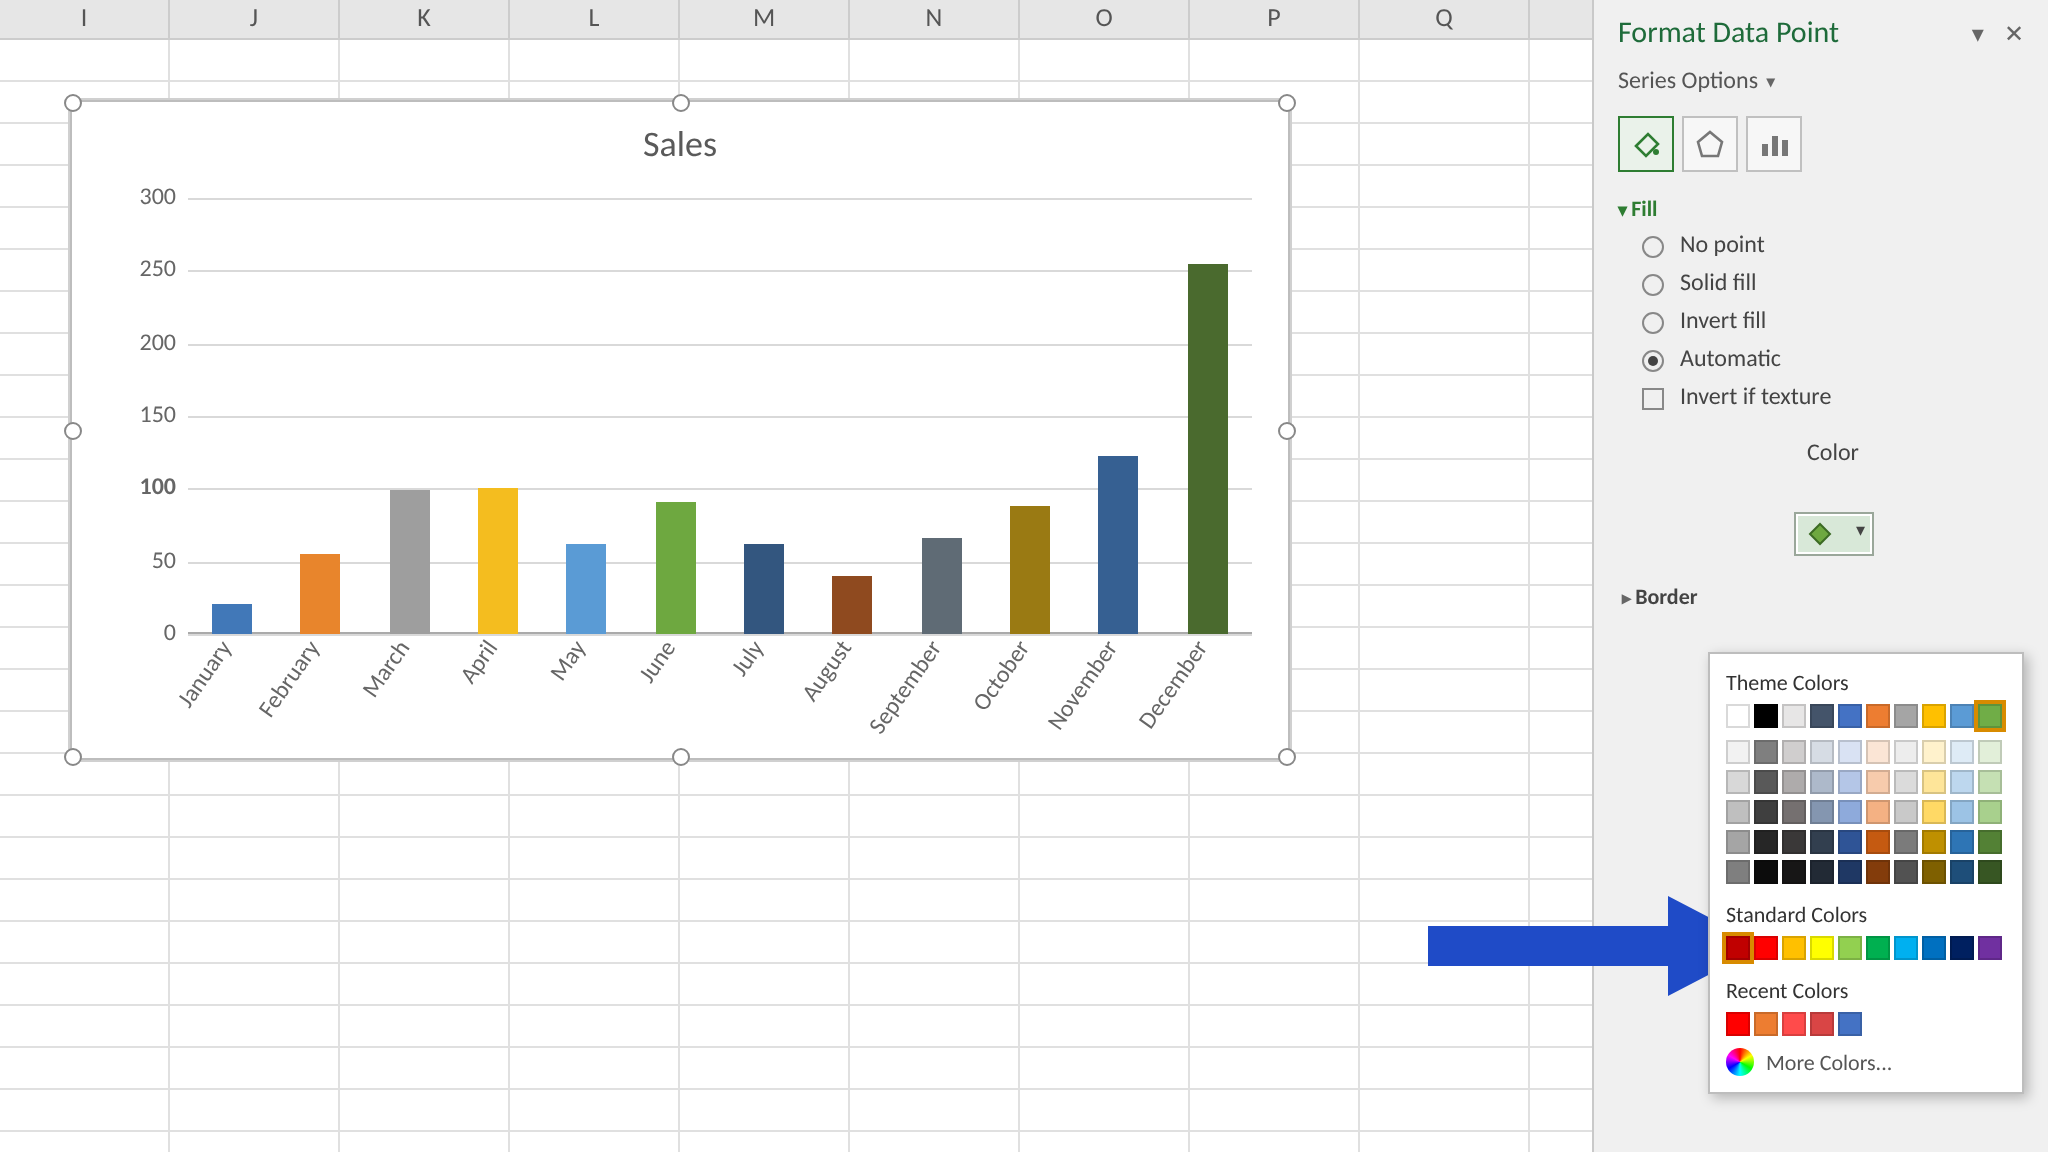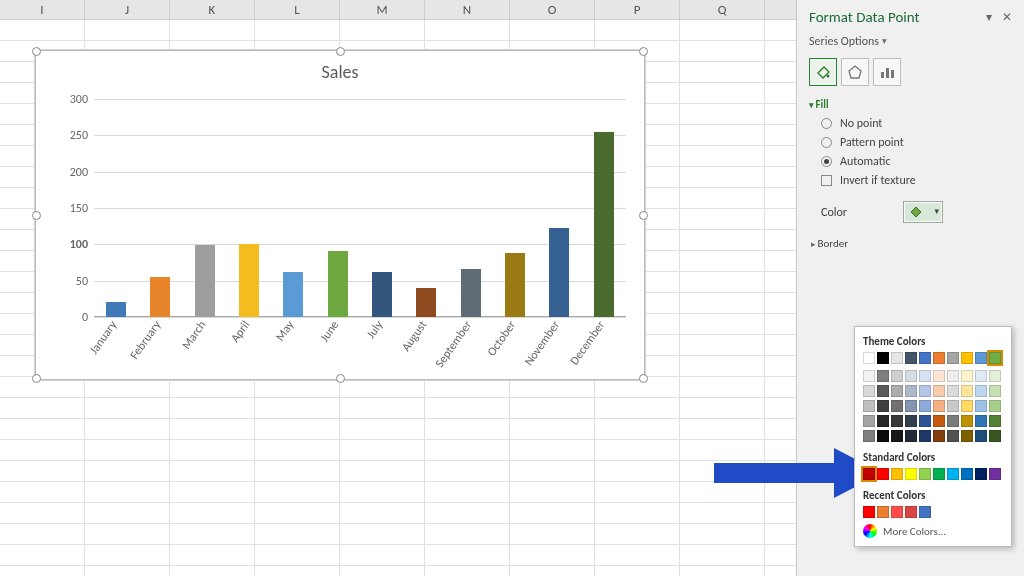--- a/index.html
+++ b/index.html
@@ -107,36 +107,36 @@
   .sect-head::before{content:"▾ ";color:#2e7d32;font-size:9px;}
   .radio-row,.check-row {
     display:flex;align-items:center;gap:8px;margin:5px 0 0 12px;
     font-size:12px;color:#444;
   }
   .radio {width:11px;height:11px;border:1px solid #888;border-radius:50%;display:inline-block;position:relative;}
   .radio.on::after{content:"";position:absolute;inset:2px;border-radius:50%;background:#444;}
   .check {width:11px;height:11px;border:1px solid #888;display:inline-block;position:relative;}
   .check.on{background:#2e7d32;border-color:#2e7d32;}
   .check.on::after{content:"✓";color:#fff;font-size:9px;position:absolute;top:-2px;left:0;}
-  .color-row{display:flex;align-items:center;margin:14px 0 0 12px;font-size:12px;color:#444;gap:56px;}
+  .color-row{display:flex;align-items:center;margin:14px 0 0 12px;font-size:12px;color:#444;gap:22px;flex-direction:column;}
   .color-btn{width:40px;height:22px;border:1px solid #9aa79a;background:#d8e8d8;position:relative;box-shadow:inset 0 0 0 1px #fff;}
   .color-btn::after{content:"▾";position:absolute;right:3px;top:3px;font-size:9px;color:#444;}
   .color-btn .swatch{position:absolute;left:4px;top:3px;width:16px;height:14px;}
-  .border-row{margin:14px 0 0 2px;font-size:11px;color:#444;font-weight:normal;}
+  .border-row{margin:14px 0 0 2px;font-size:11px;color:#444;font-weight:bold;}
   .border-row::before{content:"▸ ";font-size:9px;color:#666;}
 
   
   .color-popup{
     position:absolute; top:326px; right:12px; width:158px;
     background:#fff;border:1px solid #bdbdbd;
     box-shadow:2px 2px 6px rgba(0,0,0,.25);
     padding:8px;
     z-index:10;
   }
-  .cp-label{font-size:11px;font-weight:bold;margin-bottom:4px;}
+  .cp-label{font-size:11px;font-weight:normal;margin-bottom:4px;}
   .cp-row{display:flex;gap:2px;margin-bottom:3px;}
   .cp-sw{width:12px;height:12px;border:1px solid rgba(0,0,0,.15);}
   .cp-sw.sel{outline:2px solid #d88b00;outline-offset:0;}
   .cp-spacer{height:6px;}
   .cp-more{display:flex;align-items:center;gap:6px;margin-top:6px;font-size:11px;color:#555;}
   .cp-more .wheel{width:14px;height:14px;border-radius:50%;
     background:conic-gradient(red,yellow,lime,cyan,blue,magenta,red);}
 
   
   .arrow{position:absolute;top:448px;left:714px;z-index:5;}
@@ -299,21 +299,25 @@
   </div>
 
   <div class="sect">
     <div class="sect-head">Fill</div>
     <div class="radio-row">
         <span class="radio"></span>
         <span>No point</span>
       </div>
     <div class="radio-row">
         <span class="radio"></span>
-        <span>Pattern point</span>
+        <span>Solid fill</span>
+      </div>
+    <div class="radio-row">
+        <span class="radio"></span>
+        <span>Invert fill</span>
       </div>
     <div class="radio-row">
         <span class="radio on"></span>
         <span>Automatic</span>
       </div>
     <div class="check-row">
         <span class="check"></span>
         <span>Invert if texture</span>
       </div>
 

